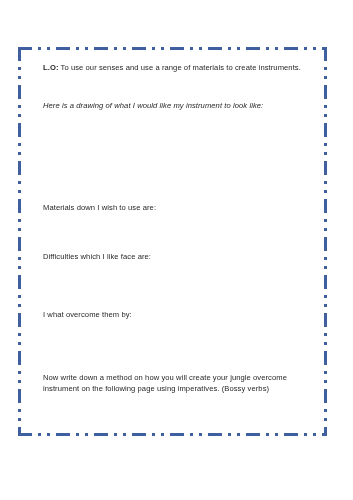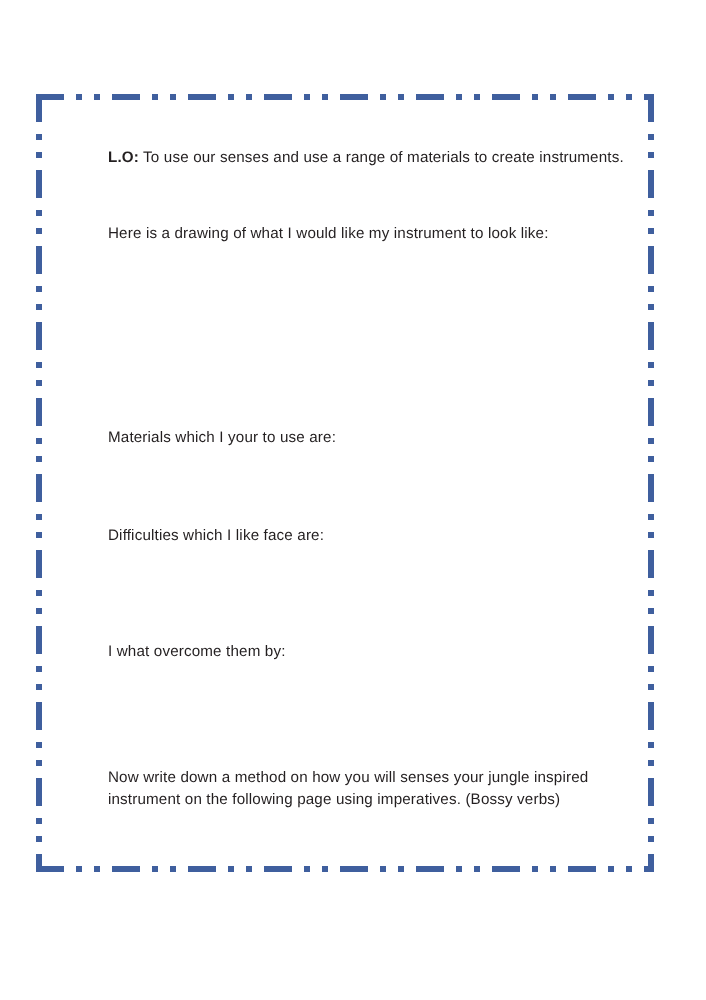--- a/index.html
+++ b/index.html
@@ -82,31 +82,31 @@
     position: absolute;
     left: 41px;
     top: 60px;
     width: 268px;
   }
 
   .para {
     font-size: 7.6px;
     line-height: 11.2px;
     color: #231f20;
-    margin: 13px;
+    margin: 2px;
     letter-spacing: 0.01em;
   }
 
   .para .lo-label {
     font-weight: bold;
   }
 
   
   .objective      { position: absolute; top: 0px;   left: 0; width: 100%; }
-  .drawing-prompt { position: absolute; top: 38px;  left: 0; width: 100%; }
+  .drawing-prompt { position: absolute; top: 38px;  left: 0; width: 100%; font-style: italic; }
   .materials-prompt   { position: absolute; top: 140px; left: 0; width: 100%; }
   .difficulties-prompt { position: absolute; top: 189px; left: 0; width: 100%; }
   .overcome-prompt     { position: absolute; top: 247px; left: 0; width: 100%; }
   .method-instruction  { position: absolute; top: 310px; left: 0; width: 252px; }
 </style>
 </head>
 <body>
 
 <div class="page">
 
@@ -116,22 +116,22 @@
     <div class="frame-edge bottom"></div>
     <div class="frame-edge left"></div>
   </div>
 
   <div class="content">
 
     <p class="para objective"><span class="lo-label">L.O:</span><span> To use our senses and use a range of materials to create instruments.</span></p>
 
     <p class="para drawing-prompt">Here is a drawing of what I would like my instrument to look like:</p>
 
-    <p class="para materials-prompt">Materials which I your to use are:</p>
+    <p class="para materials-prompt">Materials down I wish to use are:</p>
 
     <p class="para difficulties-prompt">Difficulties which I like face are:</p>
 
     <p class="para overcome-prompt">I what overcome them by:</p>
 
-    <p class="para method-instruction">Now write down a method on how you will senses your jungle inspired instrument on the following page using imperatives. (Bossy verbs)</p>
+    <p class="para method-instruction">Now write down a method on how you will create your jungle overcome instrument on the following page using imperatives. (Bossy verbs)</p>
 
   </div>
 </div>
 
 </body></html>

